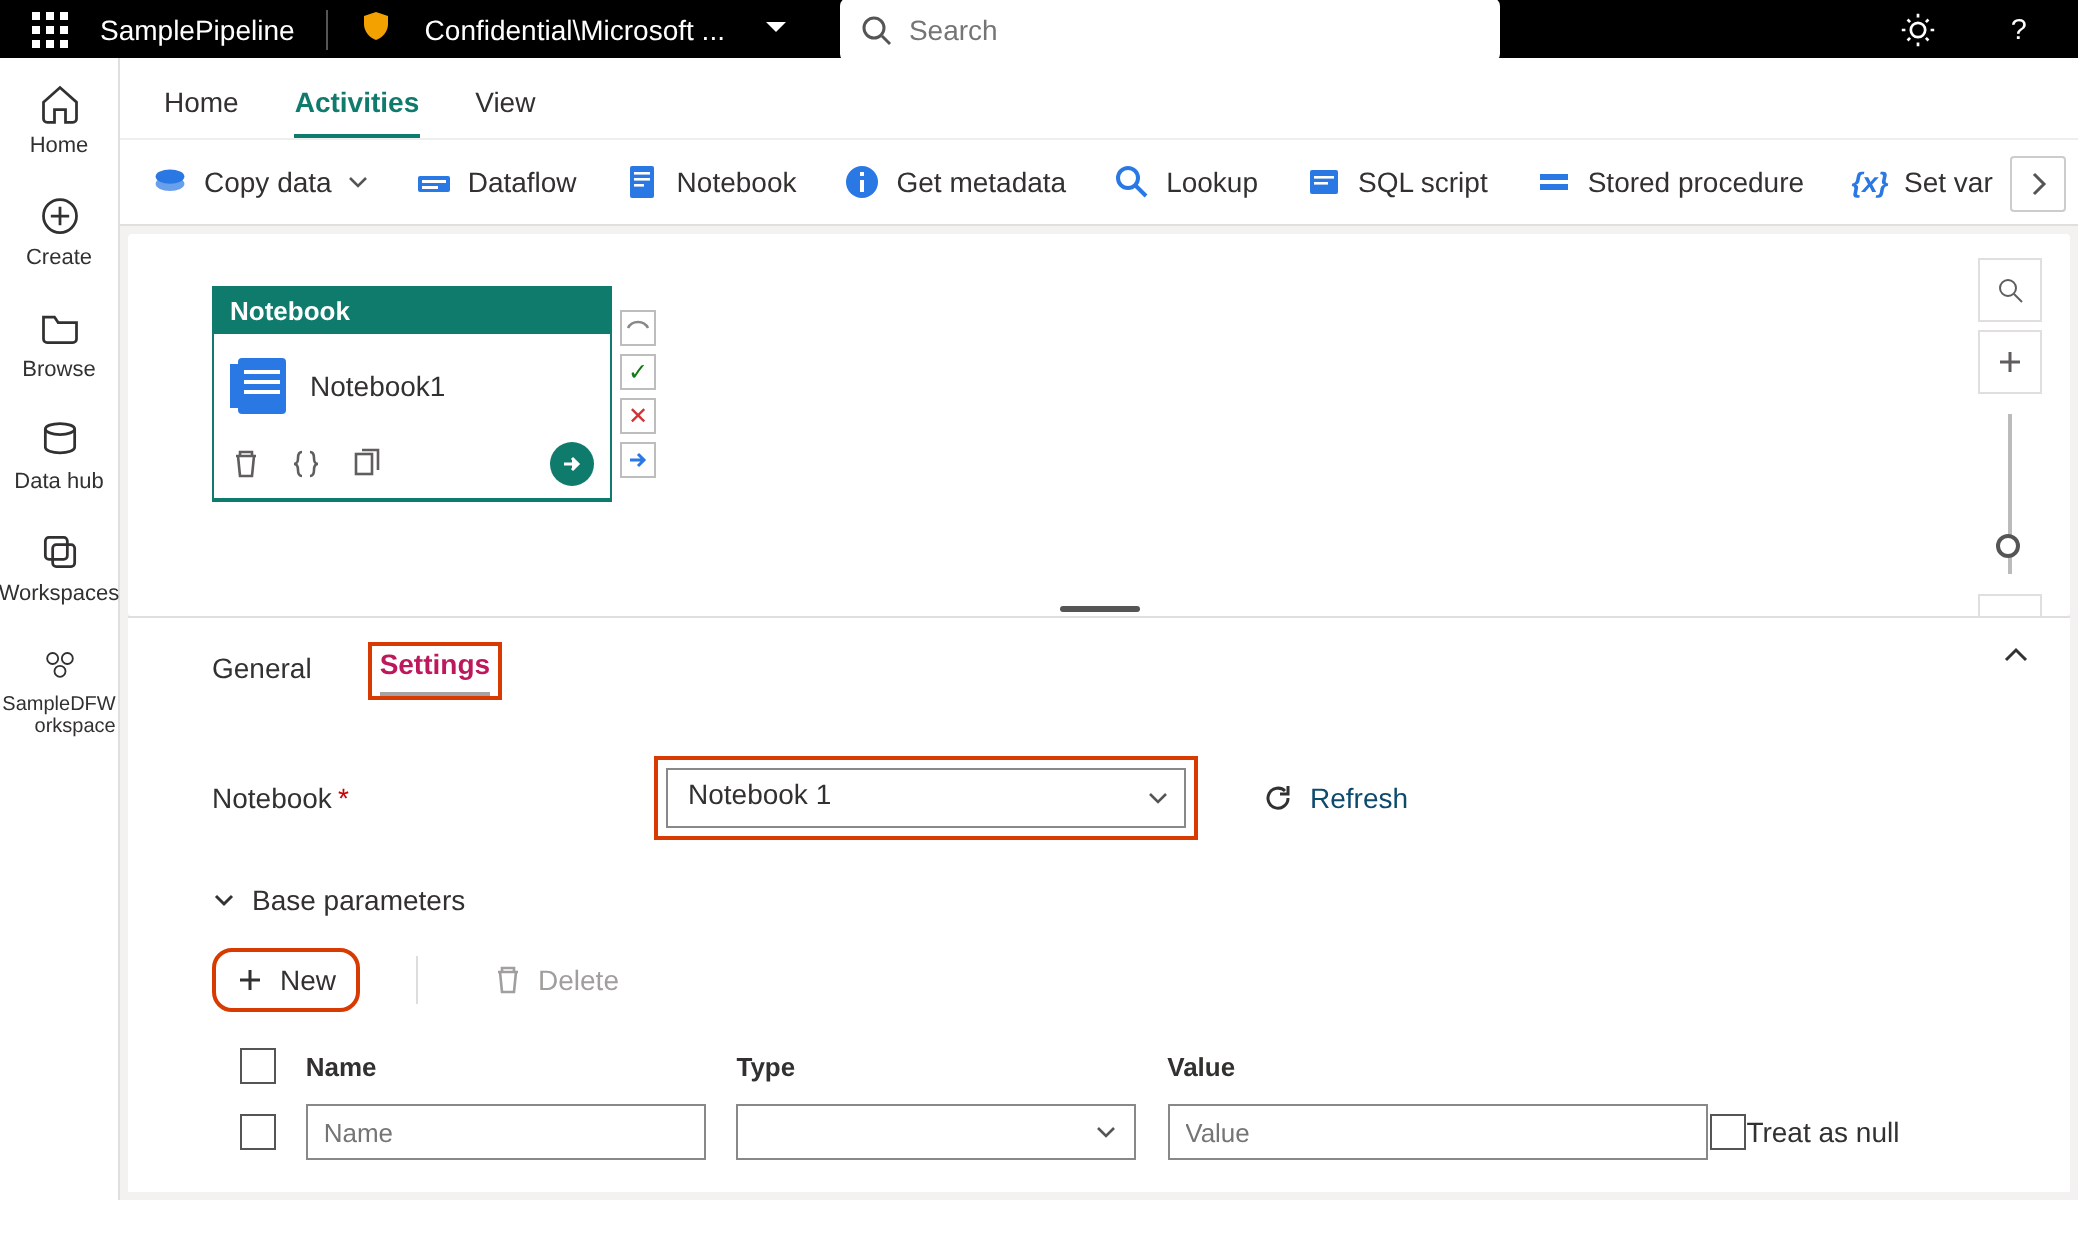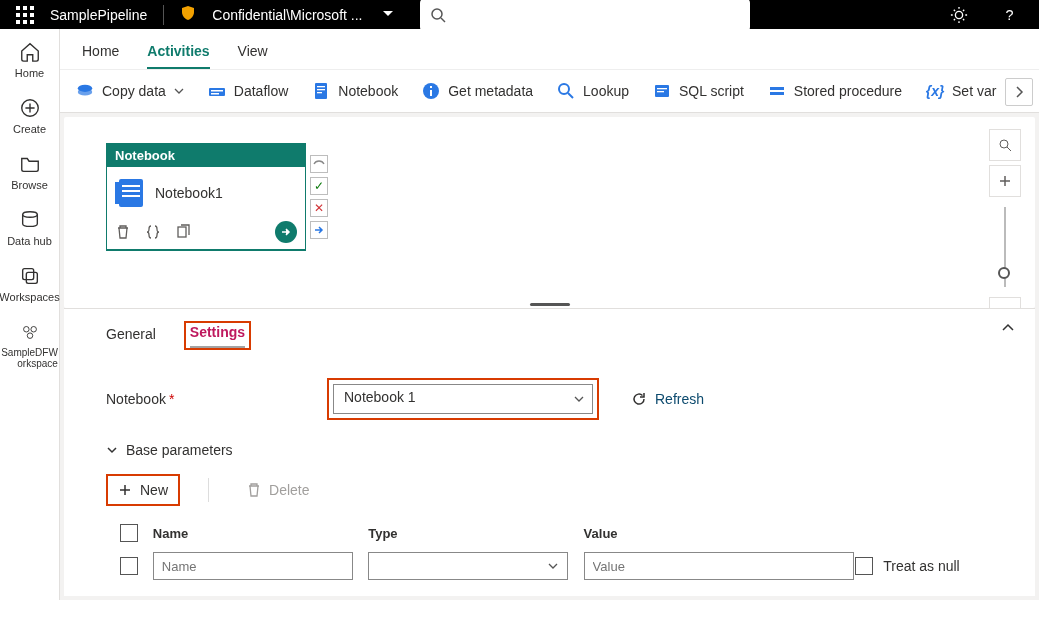--- a/index.html
+++ b/index.html
@@ -60,37 +60,37 @@
   .row-form { display:flex; align-items:center; margin-top:28px; gap:16px;}
   .label { width:205px; font-size:14px;}
   .req { color:#c00; margin-left:3px;}
   .select-wrap { position:relative; }
   .select { width:260px; height:30px; border:1px solid #888; padding:4px 26px 4px 10px; font-size:14px; background:#fff; cursor:pointer;}
   .select-caret { position:absolute; right:8px; top:8px; pointer-events:none; color:#555;}
   .redbox-around { border:2px solid #d83b01; padding:4px; display:inline-block;}
   .refresh { display:flex; align-items:center; gap:8px; color:#0c4a6e; cursor:pointer; margin-left:16px;}
   .baseparams-hdr { margin-top:22px; display:flex; align-items:center; gap:8px; font-size:14px; cursor:pointer;}
   .bp-actions { display:flex; gap:28px; margin-top:16px; align-items:center;}
-  .bp-btn { display:flex; align-items:center; gap:8px; padding:6px 10px; cursor:pointer;}
+  .bp-btn { display:flex; align-items:center; gap:8px; padding:6px 10px; cursor:pointer;border-radius:10px;}
   .bp-btn.disabled { color:#a19f9d;}
   .red-outline { border:2px solid #d83b01; }
   .divider-v { width:1px; height:24px; background:#ddd;}
   .grid { margin-top:12px;}
   .grid-head { display:flex; align-items:center; padding:6px 0; font-weight:600; font-size:13px;}
   .col-chk { width:50px; display:flex; justify-content:center;}
   .col-name { width:230px;}
   .col-type { width:230px;}
   .col-value { width:290px;}
   .col-null { width:160px;}
   .grid-row { display:flex; align-items:center; padding:4px 0;}
   .chkbox { width:18px; height:18px; border:1px solid #555; background:#fff; cursor:pointer;}
   .txt-input { height:28px; border:1px solid #888; padding:4px 8px; font-size:13px; color:#555; width:200px;}
   .sel-input { height:28px; border:1px solid #888; width:200px; background:#fff; position:relative;}
   .sel-input .caret{position:absolute; right:8px; top:6px; color:#555;}
-  .null-wrap { display:flex; align-items:center; gap:10px;}
+  .null-wrap { display:flex; align-items:center; gap:0;}
   .canvas-stack { flex:1; display:flex; flex-direction:column; overflow:hidden;}
 </style>
 </head>
 <body>
 
 <div class="topbar">
   <div class="waffle">
     <span></span>
       <span></span>
       <span></span>
@@ -112,20 +112,21 @@
   <span class="top-chev">
     <svg width="12" height="12" viewBox="0 0 12 12">
         <path fill="#fff" d="M1 3l5 5 5-5"></path>
       </svg>
   </span>
   <div class="searchwrap">
     <svg width="16" height="16" viewBox="0 0 16 16">
         <circle cx="7" cy="7" r="5" fill="none" stroke="currentColor" stroke-width="1.5"></circle>
         <line x1="11" y1="11" x2="15" y2="15" stroke="currentColor" stroke-width="1.5"></line>
       </svg>
+    <input placeholder="Search" style="">
   </div>
   <div class="top-spacer"></div>
   <div class="top-icon">
     <svg width="18" height="18" viewBox="0 0 20 20">
         <path fill="none" stroke="currentColor" stroke-width="1.5" d="M10 6a4 4 0 100 8 4 4 0 000-8z"></path>
         <path fill="none" stroke="currentColor" stroke-width="1.5" d="M10 1v2M10 17v2M3 10H1M19 10h-2M4.2 4.2l1.4 1.4M14.4 14.4l1.4 1.4M4.2 15.8l1.4-1.4M14.4 5.6l1.4-1.4"></path>
       </svg>
   </div>
   <div class="top-icon">
     <svg width="18" height="18" viewBox="0 0 20 20">

